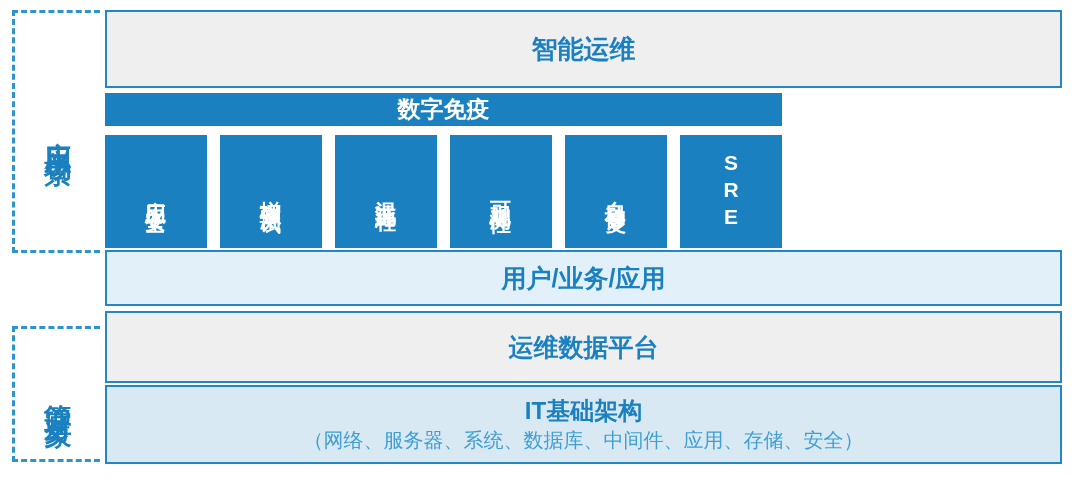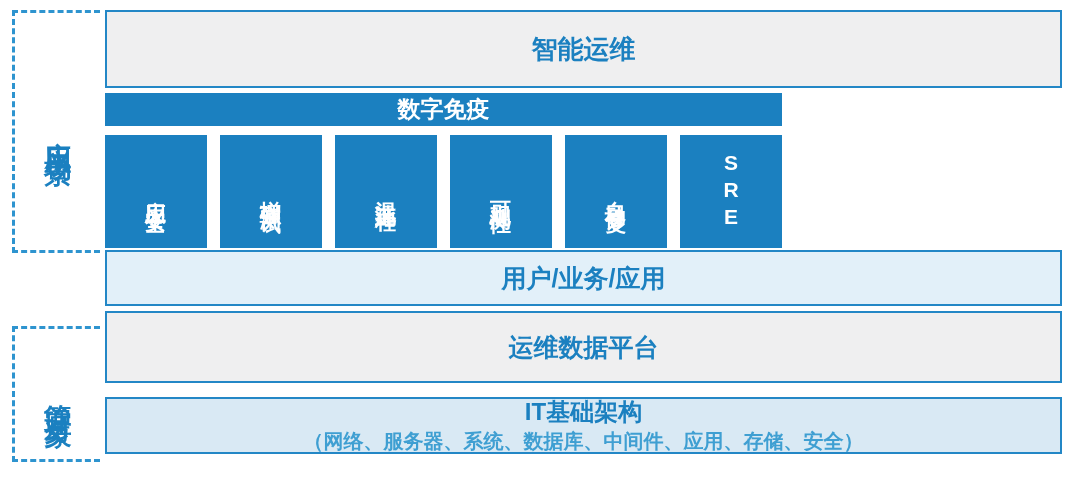--- a/index.html
+++ b/index.html
@@ -115,35 +115,34 @@
     font-size: 25px;
     font-weight: bold;
   }
   .layer-users {
     margin-top: 2px;
     height: 56px;
     font-size: 25px;
     font-weight: bold;
   }
   .layer-infra {
-    margin-top: 14px;
-    height: 57px;
+    margin-top: 2px;
+    height: 79px;
     flex-direction: column;
   }
   .infra-title {
     font-size: 24px;
     font-weight: bold;
     line-height: 1.2;
   }
   .infra-subtitle {
     font-size: 20px;
     color: #3f9fd2;
     margin-top: 2px;
     line-height: 1.2;
-    font-weight: bold;
   }
 </style>
 </head>
 <body>
 
 <div class="canvas">
 
   <div class="side-label side-label-app">
     <span class="vlabel">应用场景</span>
   </div>

